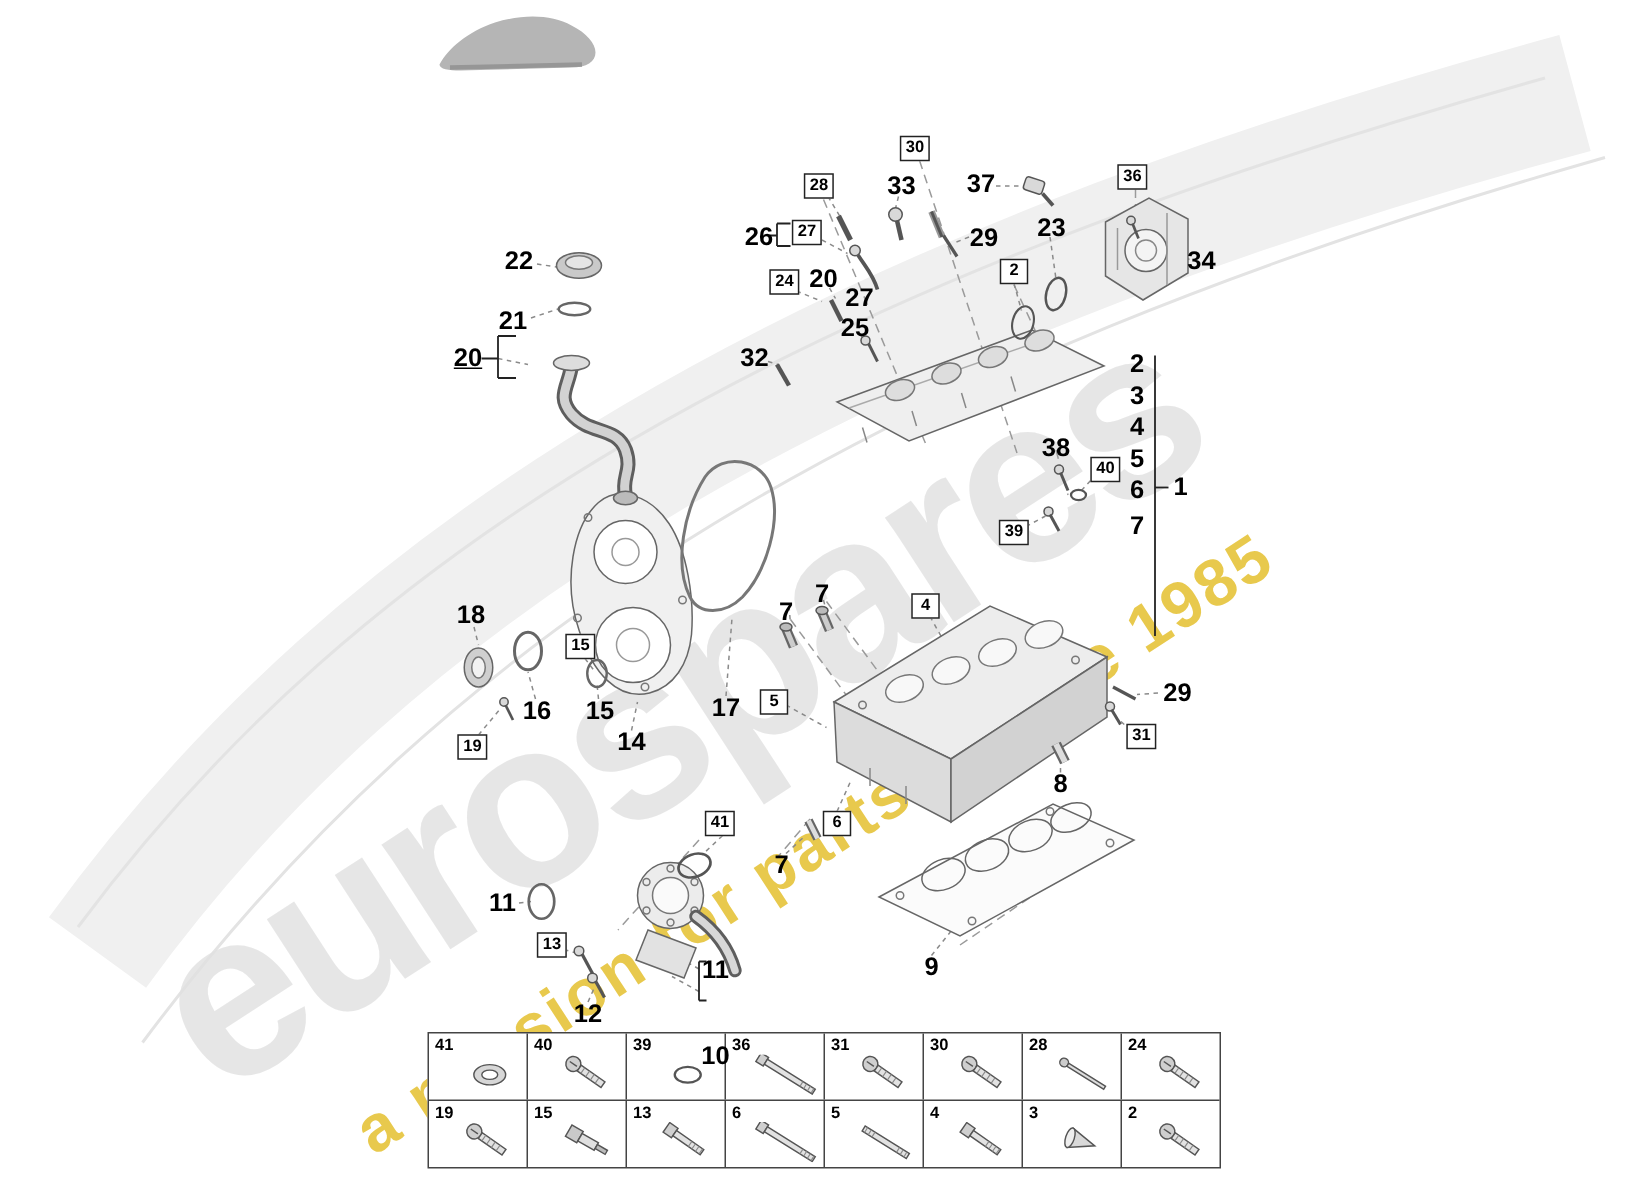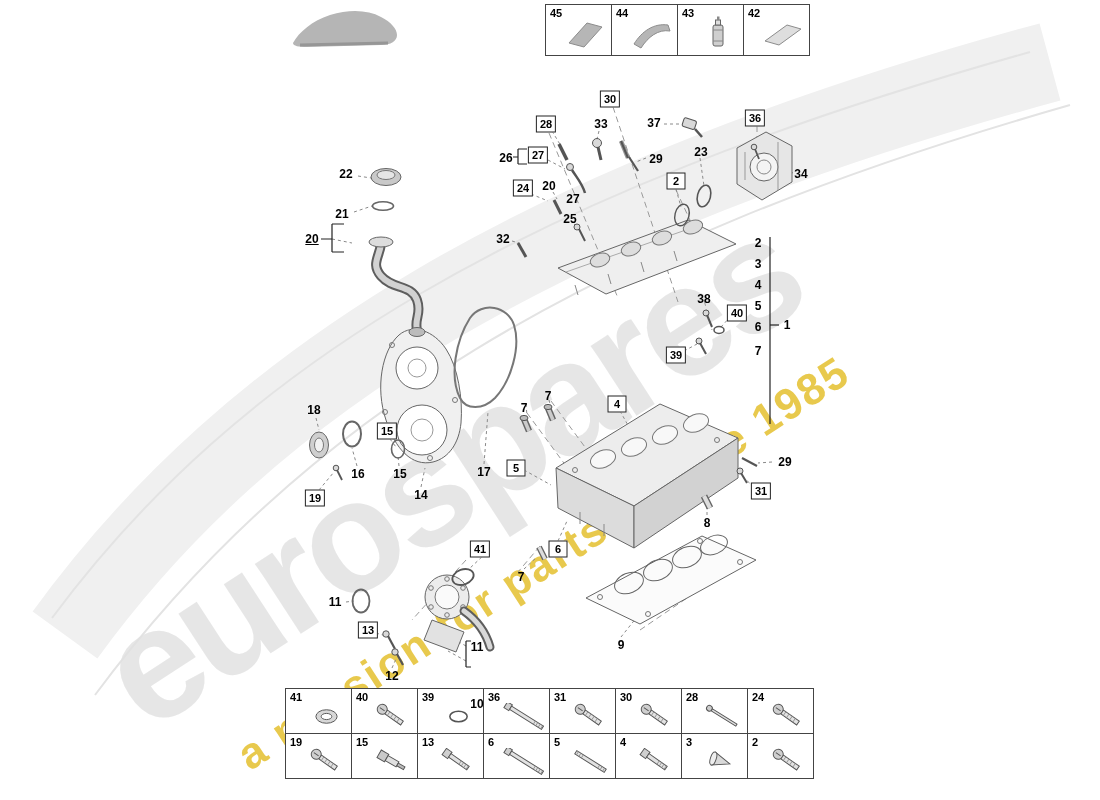--- a/index.html
+++ b/index.html
@@ -10,21 +10,21 @@
   .wm-brand{position:absolute;left:68px;top:612px;font-size:158px;font-weight:bold;
             color:#e1e1e1;opacity:.8;letter-spacing:-6px;white-space:nowrap;
             transform:rotate(-33deg);transform-origin:0 0;
             text-shadow:2px 2px 0 #fff;pointer-events:none;}
   .wm-tagline{position:absolute;left:228px;top:738px;font-size:44px;font-weight:bold;
             color:rgba(228,191,46,.85);letter-spacing:2px;white-space:nowrap;
             transform:rotate(-33deg);transform-origin:0 0;pointer-events:none;}
   
   .callout{position:absolute;transform:translate(-50%,-50%);font-weight:bold;color:#000;
            cursor:pointer;z-index:30;}
-  .callout.plain{font-size:12px;}
+  .callout.plain{font-size:17px;}
   .callout.boxed{font-size:11px;line-height:1;border:1px solid #222;background:#fff;
                  padding:2px 3px;min-width:11px;text-align:center;}
   
   .top-legend{position:absolute;left:545px;top:4px;display:flex;border:1.5px solid #444;
               background:#fff;z-index:20;}
   .legend-cell{position:relative;width:65px;height:50px;border-right:1px solid #444;}
   .legend-cell:last-child{border-right:none;}
   .legend-icon{position:absolute;right:2px;bottom:2px;width:48px;height:40px;}
   
   .parts-table{position:absolute;left:285px;top:688px;border:1.5px solid #444;background:#fff;z-index:20;}
@@ -402,143 +402,117 @@
       <div class="callout boxed" style="left: 480px; top: 549px;">41</div>
       <div class="callout plain" style="left: 521px; top: 577px;">7</div>
       <div class="callout plain" style="left: 621px; top: 645px;">9</div>
       <div class="callout plain" style="left: 335px; top: 602px;">11</div>
       <div class="callout boxed" style="left: 368px; top: 630px;">13</div>
       <div class="callout plain" style="left: 392px; top: 676px;">12</div>
       <div class="callout plain" style="left: 477px; top: 647px;">11</div>
       <div class="callout plain" style="left: 477px; top: 662px; margin-top: 42px;">10</div>
     </div>
 
-  <div class="top-legend">
-      <div class="legend-cell">
-        <span class="cell-num">45</span>
-        <svg class="legend-icon" viewBox="0 0 48 40">
-          <use href="#sym-gasket-sheet"></use>
-        </svg>
+
+  <div class="parts-table">
+      <div class="pt-row">
+        <div class="pt-cell">
+          <span class="cell-num">41</span>
+          <svg class="pt-icon" viewBox="0 0 48 28">
+            <use href="#sym-washer"></use>
+          </svg>
+        </div>
+        <div class="pt-cell">
+          <span class="cell-num">40</span>
+          <svg class="pt-icon" viewBox="0 0 48 28">
+            <use href="#sym-screw"></use>
+          </svg>
+        </div>
+        <div class="pt-cell">
+          <span class="cell-num">39</span>
+          <svg class="pt-icon" viewBox="0 0 48 28">
+            <use href="#sym-oring"></use>
+          </svg>
+        </div>
+        <div class="pt-cell">
+          <span class="cell-num">36</span>
+          <svg class="pt-icon" viewBox="0 0 48 28">
+            <use href="#sym-bolt-long"></use>
+          </svg>
+        </div>
+        <div class="pt-cell">
+          <span class="cell-num">31</span>
+          <svg class="pt-icon" viewBox="0 0 48 28">
+            <use href="#sym-screw"></use>
+          </svg>
+        </div>
+        <div class="pt-cell">
+          <span class="cell-num">30</span>
+          <svg class="pt-icon" viewBox="0 0 48 28">
+            <use href="#sym-screw"></use>
+          </svg>
+        </div>
+        <div class="pt-cell">
+          <span class="cell-num">28</span>
+          <svg class="pt-icon" viewBox="0 0 48 28">
+            <use href="#sym-pin"></use>
+          </svg>
+        </div>
+        <div class="pt-cell">
+          <span class="cell-num">24</span>
+          <svg class="pt-icon" viewBox="0 0 48 28">
+            <use href="#sym-screw"></use>
+          </svg>
+        </div>
       </div>
-      <div class="legend-cell">
-        <span class="cell-num">44</span>
-        <svg class="legend-icon" viewBox="0 0 48 40">
-          <use href="#sym-gasket-curved"></use>
-        </svg>
-      </div>
-      <div class="legend-cell">
-        <span class="cell-num">43</span>
-        <svg class="legend-icon" viewBox="0 0 48 40">
-          <use href="#sym-spray-can"></use>
-        </svg>
-      </div>
-      <div class="legend-cell">
-        <span class="cell-num">42</span>
-        <svg class="legend-icon" viewBox="0 0 48 40">
-          <use href="#sym-gasket-flat"></use>
-        </svg>
+      <div class="pt-row">
+        <div class="pt-cell">
+          <span class="cell-num">19</span>
+          <svg class="pt-icon" viewBox="0 0 48 28">
+            <use href="#sym-screw"></use>
+          </svg>
+        </div>
+        <div class="pt-cell">
+          <span class="cell-num">15</span>
+          <svg class="pt-icon" viewBox="0 0 48 28">
+            <use href="#sym-sensor"></use>
+          </svg>
+        </div>
+        <div class="pt-cell">
+          <span class="cell-num">13</span>
+          <svg class="pt-icon" viewBox="0 0 48 28">
+            <use href="#sym-bolt"></use>
+          </svg>
+        </div>
+        <div class="pt-cell">
+          <span class="cell-num">6</span>
+          <svg class="pt-icon" viewBox="0 0 48 28">
+            <use href="#sym-bolt-long"></use>
+          </svg>
+        </div>
+        <div class="pt-cell">
+          <span class="cell-num">5</span>
+          <svg class="pt-icon" viewBox="0 0 48 28">
+            <use href="#sym-stud"></use>
+          </svg>
+        </div>
+        <div class="pt-cell">
+          <span class="cell-num">4</span>
+          <svg class="pt-icon" viewBox="0 0 48 28">
+            <use href="#sym-bolt"></use>
+          </svg>
+        </div>
+        <div class="pt-cell">
+          <span class="cell-num">3</span>
+          <svg class="pt-icon" viewBox="0 0 48 28">
+            <use href="#sym-plug"></use>
+          </svg>
+        </div>
+        <div class="pt-cell">
+          <span class="cell-num">2</span>
+          <svg class="pt-icon" viewBox="0 0 48 28">
+            <use href="#sym-screw"></use>
+          </svg>
+        </div>
       </div>
     </div>
 
-  <div class="parts-table">
-      <div class="pt-row">
-        <div class="pt-cell">
-          <span class="cell-num">41</span>
-          <svg class="pt-icon" viewBox="0 0 48 28">
-            <use href="#sym-washer"></use>
-          </svg>
-        </div>
-        <div class="pt-cell">
-          <span class="cell-num">40</span>
-          <svg class="pt-icon" viewBox="0 0 48 28">
-            <use href="#sym-screw"></use>
-          </svg>
-        </div>
-        <div class="pt-cell">
-          <span class="cell-num">39</span>
-          <svg class="pt-icon" viewBox="0 0 48 28">
-            <use href="#sym-oring"></use>
-          </svg>
-        </div>
-        <div class="pt-cell">
-          <span class="cell-num">36</span>
-          <svg class="pt-icon" viewBox="0 0 48 28">
-            <use href="#sym-bolt-long"></use>
-          </svg>
-        </div>
-        <div class="pt-cell">
-          <span class="cell-num">31</span>
-          <svg class="pt-icon" viewBox="0 0 48 28">
-            <use href="#sym-screw"></use>
-          </svg>
-        </div>
-        <div class="pt-cell">
-          <span class="cell-num">30</span>
-          <svg class="pt-icon" viewBox="0 0 48 28">
-            <use href="#sym-screw"></use>
-          </svg>
-        </div>
-        <div class="pt-cell">
-          <span class="cell-num">28</span>
-          <svg class="pt-icon" viewBox="0 0 48 28">
-            <use href="#sym-pin"></use>
-          </svg>
-        </div>
-        <div class="pt-cell">
-          <span class="cell-num">24</span>
-          <svg class="pt-icon" viewBox="0 0 48 28">
-            <use href="#sym-screw"></use>
-          </svg>
-        </div>
-      </div>
-      <div class="pt-row">
-        <div class="pt-cell">
-          <span class="cell-num">19</span>
-          <svg class="pt-icon" viewBox="0 0 48 28">
-            <use href="#sym-screw"></use>
-          </svg>
-        </div>
-        <div class="pt-cell">
-          <span class="cell-num">15</span>
-          <svg class="pt-icon" viewBox="0 0 48 28">
-            <use href="#sym-sensor"></use>
-          </svg>
-        </div>
-        <div class="pt-cell">
-          <span class="cell-num">13</span>
-          <svg class="pt-icon" viewBox="0 0 48 28">
-            <use href="#sym-bolt"></use>
-          </svg>
-        </div>
-        <div class="pt-cell">
-          <span class="cell-num">6</span>
-          <svg class="pt-icon" viewBox="0 0 48 28">
-            <use href="#sym-bolt-long"></use>
-          </svg>
-        </div>
-        <div class="pt-cell">
-          <span class="cell-num">5</span>
-          <svg class="pt-icon" viewBox="0 0 48 28">
-            <use href="#sym-stud"></use>
-          </svg>
-        </div>
-        <div class="pt-cell">
-          <span class="cell-num">4</span>
-          <svg class="pt-icon" viewBox="0 0 48 28">
-            <use href="#sym-bolt"></use>
-          </svg>
-        </div>
-        <div class="pt-cell">
-          <span class="cell-num">3</span>
-          <svg class="pt-icon" viewBox="0 0 48 28">
-            <use href="#sym-plug"></use>
-          </svg>
-        </div>
-        <div class="pt-cell">
-          <span class="cell-num">2</span>
-          <svg class="pt-icon" viewBox="0 0 48 28">
-            <use href="#sym-screw"></use>
-          </svg>
-        </div>
-      </div>
-    </div>
-
 </div>
 
 </body></html>

